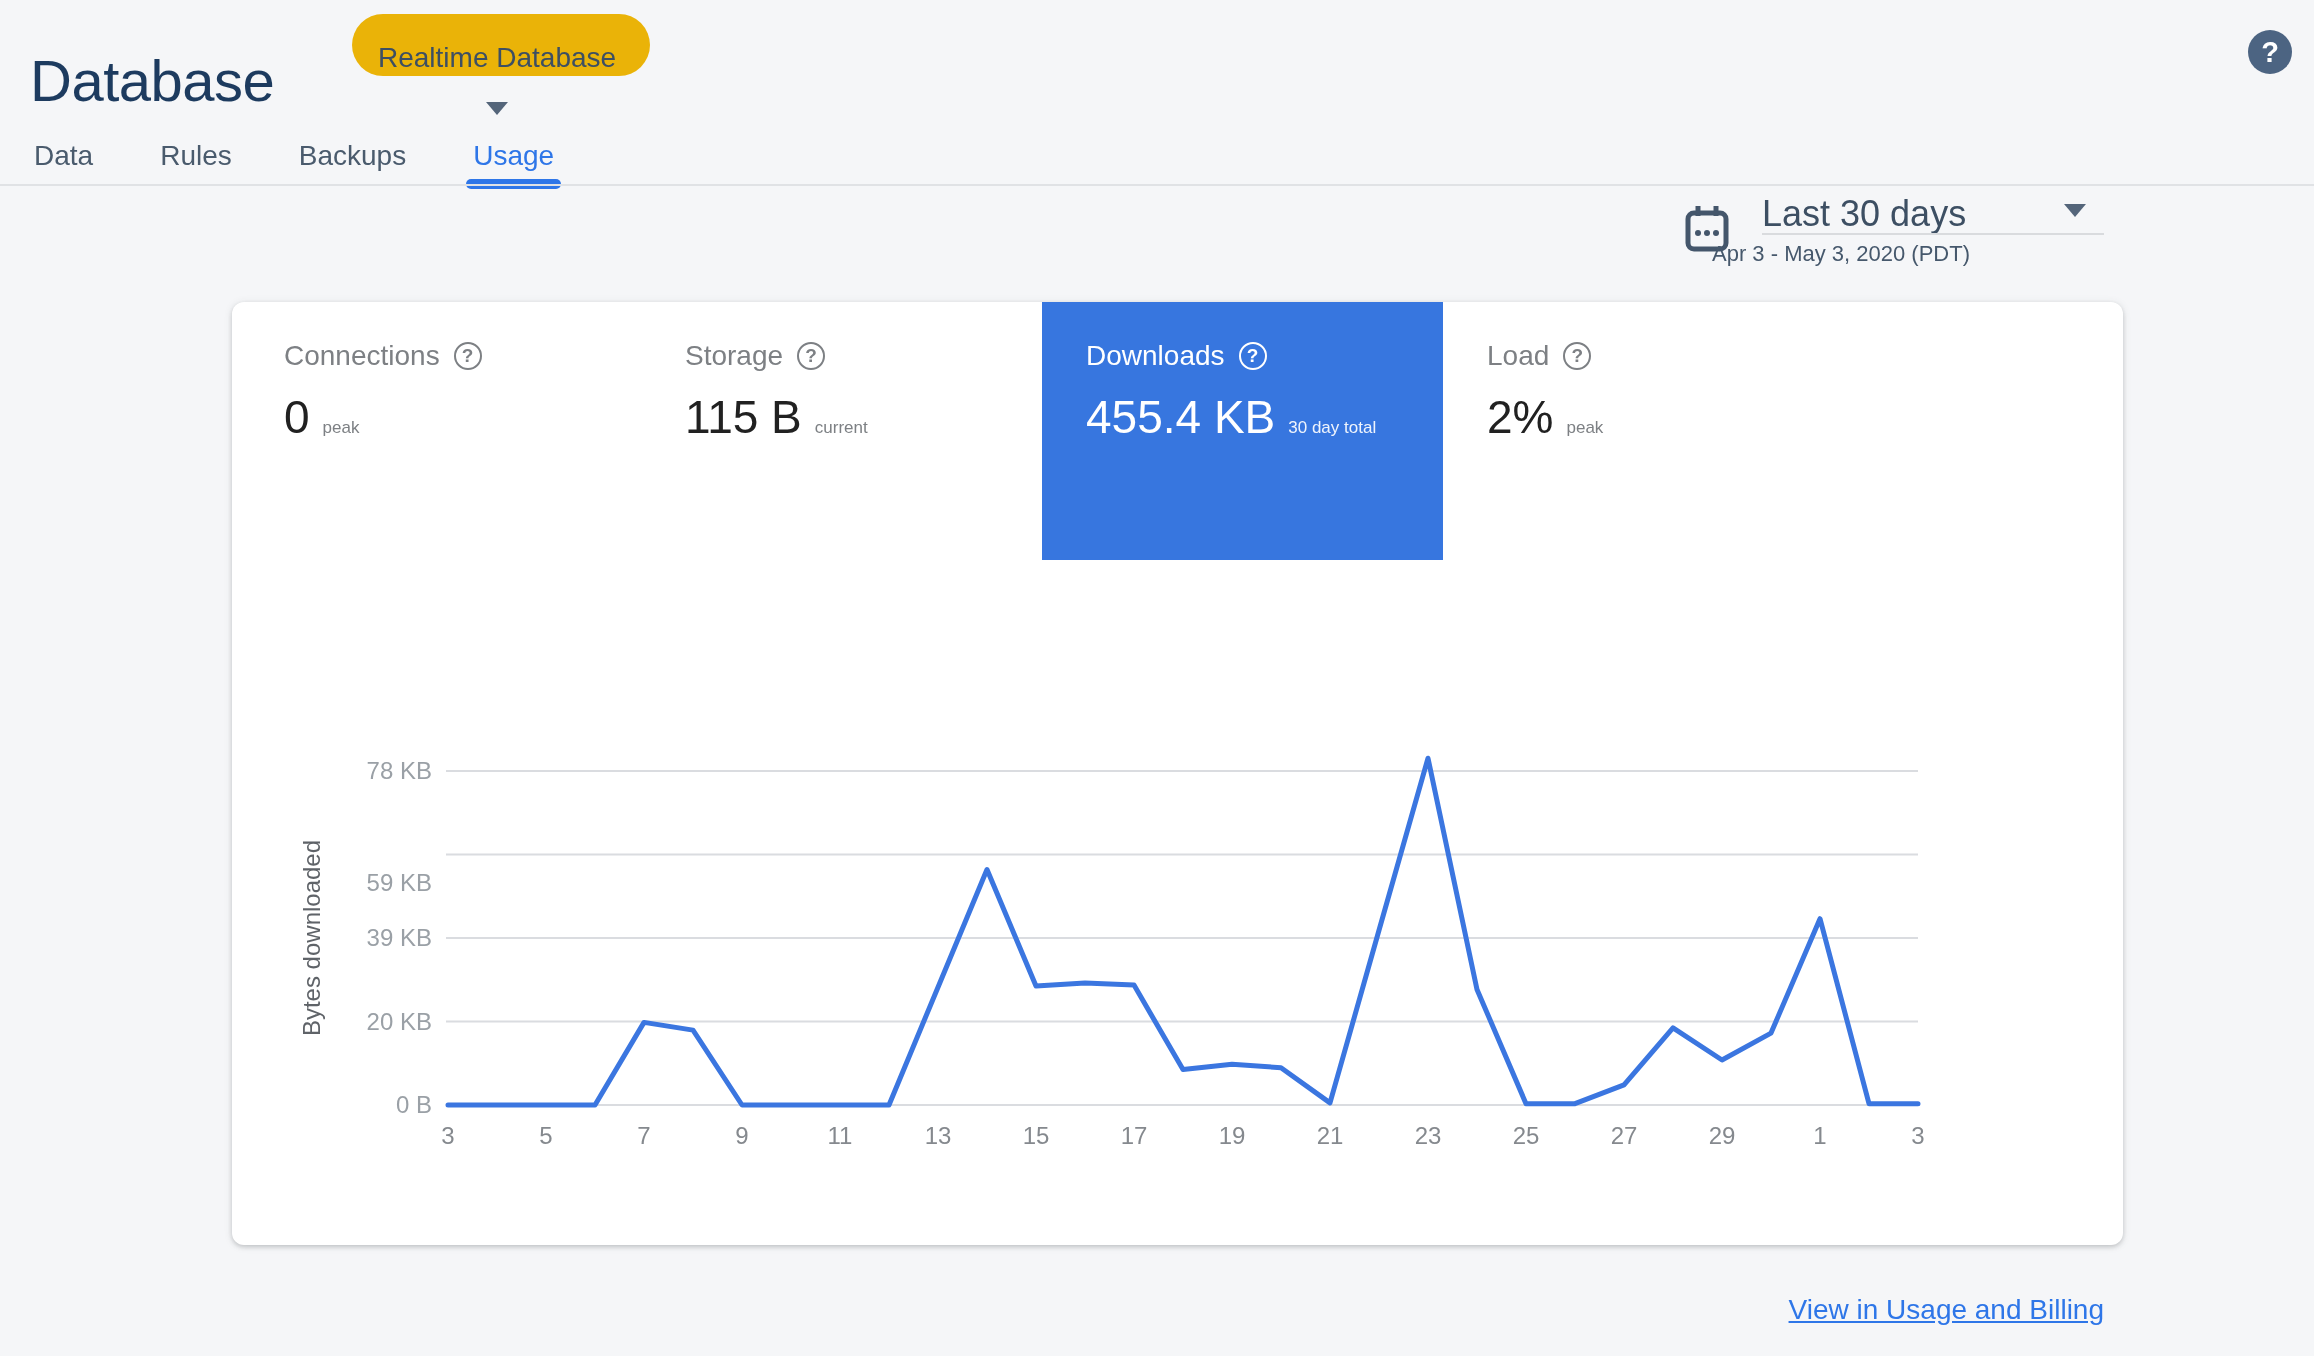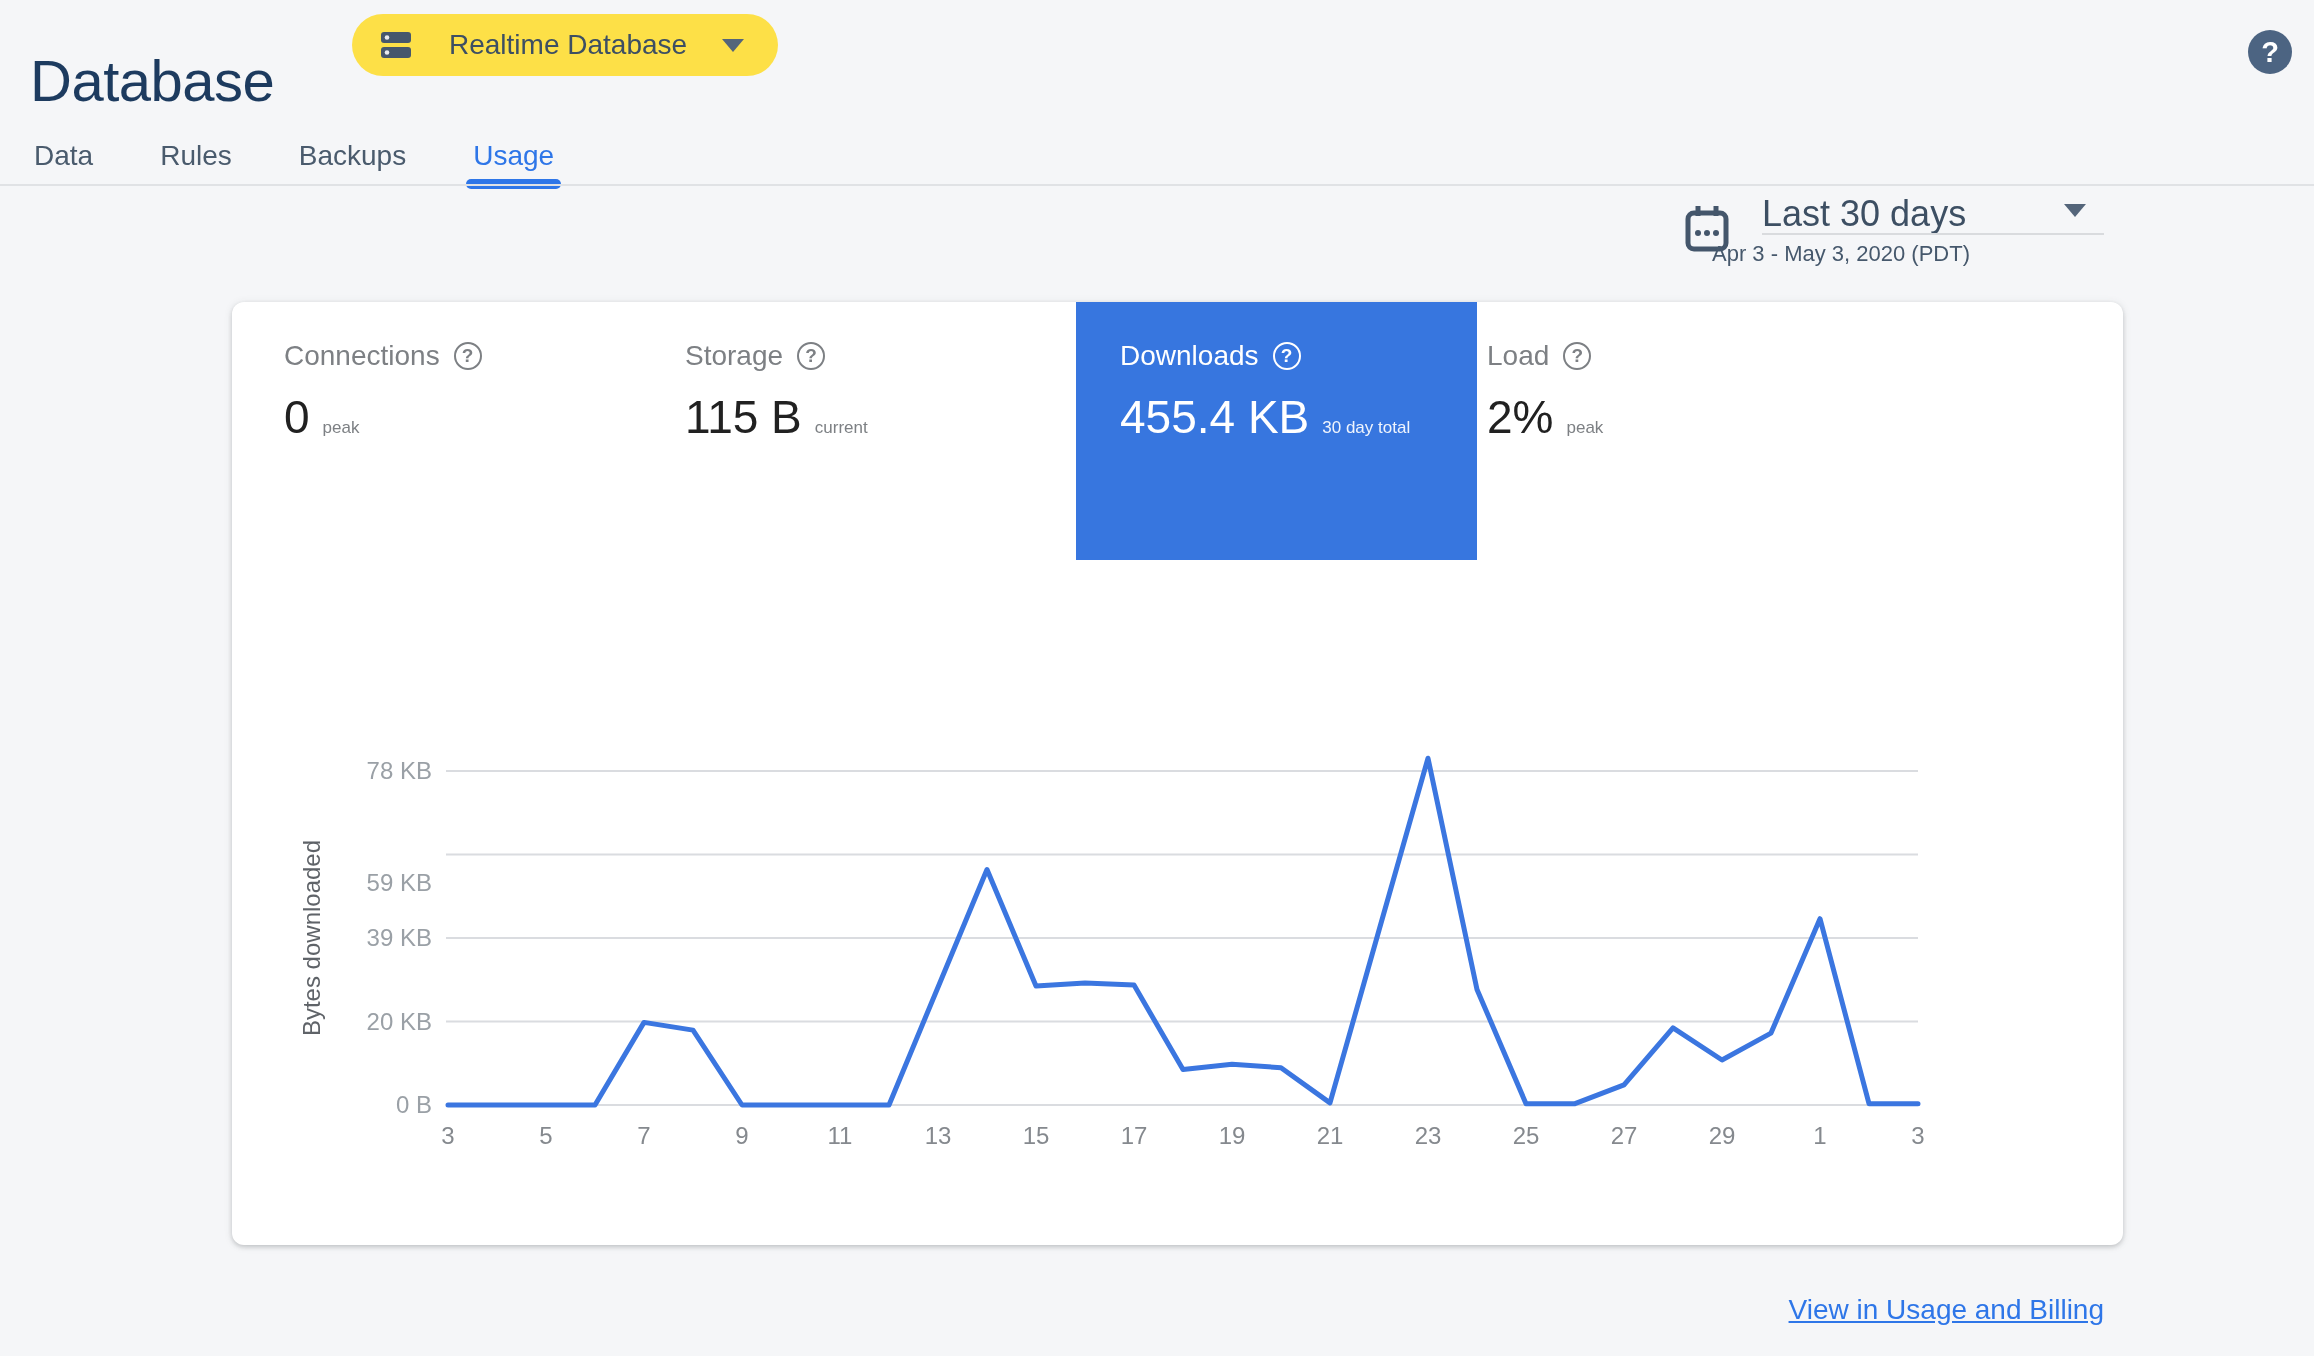--- a/index.html
+++ b/index.html
@@ -14,22 +14,22 @@
     --selected-bg:#3776df;
     --help-badge:#4c6482;
   }
   
   .page-title{
     position:absolute;left:30px;top:8px;
     font-size:58px;font-weight:500;color:#1d3b5f;letter-spacing:-0.5px;
   }
   .db-pill{
     position:absolute;left:352px;top:14px;height:62px;
-    border-radius:31px;background:#fde047;border:none;cursor:pointer;
-    display:flex;align-items:center;gap:35px;padding:0 34px 0 26px;
+    border-radius:31px;background:#eab308;border:none;cursor:pointer;
+    display:flex;align-items:center;gap:28px;padding:0 34px 0 26px;flex-direction:column;
   }
   .db-pill .pill-label{font-size:28px;font-weight:500;color:#3d4f63;}
   .caret-down{
     width:0;height:0;border-left:11px solid transparent;border-right:11px solid transparent;
     border-top:13px solid #54657a;
   }
   .help-fab{
     position:absolute;left:2248px;top:30px;width:44px;height:44px;border-radius:50%;
     background:var(--help-badge);color:#fff;font-size:29px;font-weight:700;
     display:flex;align-items:center;justify-content:center;cursor:pointer;
@@ -64,21 +64,21 @@
   .metric{position:absolute;top:0;width:401px;height:258px;padding:38px 0 0 44px;box-sizing:border-box;cursor:pointer;}
   .metric .label-row{display:flex;align-items:center;gap:14px;font-size:28px;color:#7d8084;}
   .help-o{
     width:28px;height:28px;border:2px solid currentColor;border-radius:50%;box-sizing:border-box;
     display:inline-flex;align-items:center;justify-content:center;
     font-size:19px;font-weight:700;cursor:pointer;flex:0 0 auto;
   }
   .metric .value-row{margin-top:18px;display:flex;align-items:baseline;gap:13px;}
   .metric .value{font-size:46px;color:#212121;font-weight:400;}
   .metric .unit{font-size:17px;color:#7d8084;}
-  .metric.selected{background:var(--selected-bg);margin-left:34px;}
+  .metric.selected{background:var(--selected-bg);}
   .metric.selected .label-row{color:#fff;}
   .metric.selected .value{color:#fff;}
   .metric.selected .unit{color:rgba(255,255,255,.92);}
   
   .chart{position:absolute;inset:0;}
   #chart-svg{position:absolute;left:0;top:0;pointer-events:none;}
   .y-tick{position:absolute;left:60px;width:140px;text-align:right;font-size:24px;line-height:32px;color:#9aa0a6;}
   .x-tick{position:absolute;top:818px;width:80px;text-align:center;font-size:24px;line-height:32px;color:#85898e;}
   .y-axis-title{
     position:absolute;left:80px;top:636px;transform:translate(-50%,-50%) rotate(-90deg);

